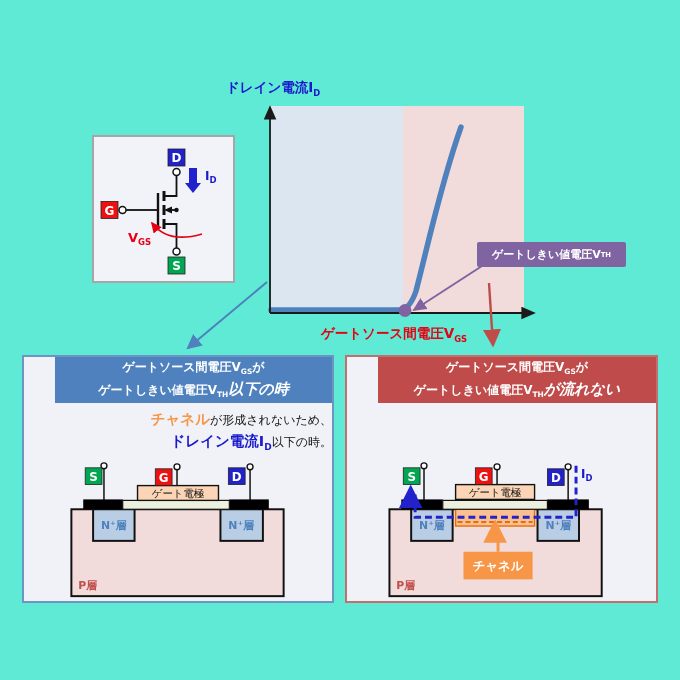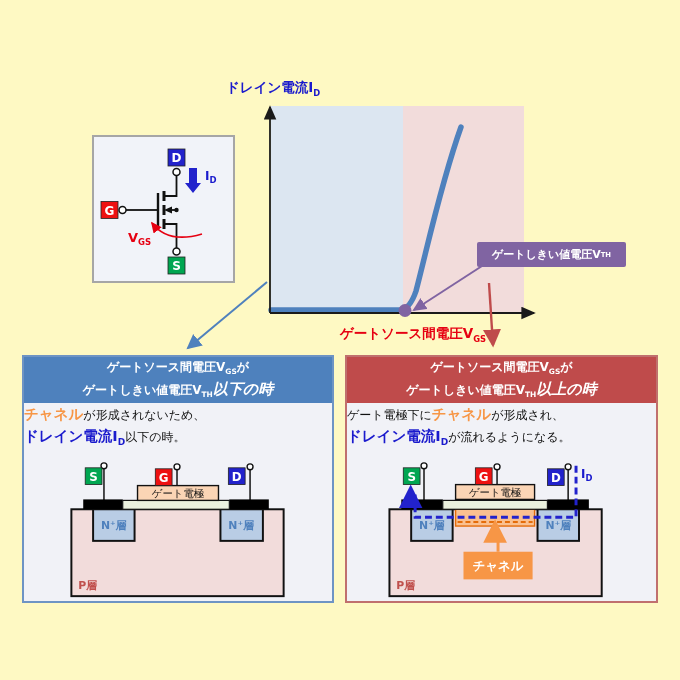--- a/index.html
+++ b/index.html
@@ -1,46 +1,46 @@
 <!DOCTYPE html>
 <html><head>
 <meta charset="utf-8">
 <style>
   * { margin:0; padding:0; box-sizing:border-box; }
   html,body { width:680px; height:680px; }
   body { background:#EDF0F8; font-family:"DejaVu Sans","Liberation Sans",sans-serif; }
-  #screen { position:relative; width:680px; height:680px; background:#fef9c3; overflow:hidden; }
+  #screen { position:relative; width:680px; height:680px; background:#5eead4; overflow:hidden; }
   .abs { position:absolute; }
   sub { font-size:0.62em; font-weight:bold; }
 
   
   .symbol-box { left:92px; top:135px; width:143px; height:148px;
                 background:#F1F3F9; border:2px solid #A6A6A6; }
 
   
   .y-label { left:226px; top:79px; color:#1A1ACD; font-size:13.5px; font-weight:bold; white-space:nowrap; }
-  .x-label { left:335px; top:325px; width:156px; text-align:center; color:#E60012; font-size:13.5px; font-weight:bold; white-space:nowrap; }
+  .x-label { left:316px; top:325px; width:156px; text-align:center; color:#E60012; font-size:13.5px; font-weight:bold; white-space:nowrap; }
 
   
   .callout { left:477px; top:242px; width:149px; height:25px; background:#8064A2;
              border-radius:2px; color:#fff; font-size:11px; font-weight:bold;
              display:flex; align-items:center; justify-content:center; z-index:6; white-space:nowrap; }
 
   
-  .panel { position:absolute; top:355px; height:248px; background:#F1F2F7; z-index:2; }
+  .panel { position:absolute; top:355px; height:248px; background:#F1F2F7; z-index:2;padding-left:31px; }
   .panel-left  { left:22px;  width:312px; border:2px solid #6E94C4; }
   .panel-right { left:345px; width:313px; border:2px solid #C0706E; }
   .panel-header { height:46px; display:flex; flex-direction:column; justify-content:center;
                   align-items:center; color:#fff; font-weight:bold; font-size:12px; line-height:1.55;
                   text-align:center; white-space:nowrap; }
   .panel-left  .panel-header { background:#4E81BD; }
   .panel-right .panel-header { background:#BF4B4B; }
   .panel-header .big { font-size:15px;font-style:italic; }
 
-  .note { text-align:left; font-size:12px; color:#111; line-height:1.55; white-space:nowrap; }
+  .note { text-align:right; margin-top:5px; font-size:12px; color:#111; line-height:1.55; white-space:nowrap; }
   .orange-big { color:#F79646; font-weight:bold; font-size:14.5px; }
   .blue-big   { color:#1A1ACD; font-weight:bold; font-size:14.5px; }
 
   .xsec { position:absolute; left:0; top:100px; width:100%; height:147px; }
 
   svg text { font-family:"DejaVu Sans","Liberation Sans",sans-serif; }
   .term-txt { fill:#fff; font-size:12px; font-weight:bold; text-anchor:middle; }
   .nplus-txt { fill:#4F81BD; font-size:11px; font-weight:bold; text-anchor:middle; }
   .p-txt { fill:#C0504D; font-size:11px; font-weight:bold; }
   .gate-el-txt { fill:#111; font-size:10.5px; text-anchor:middle; }
@@ -173,25 +173,21 @@
       <rect x="207" y="10" width="17" height="17" fill="#2222CC" stroke="#222" stroke-width="0.8"></rect>
       <text class="term-txt" x="70.5" y="23">S</text>
       <text class="term-txt" x="141.5" y="24">G</text>
       <text class="term-txt" x="215.5" y="23">D</text>
     </svg>
   </div>
 
   <div class="panel panel-right">
     <div class="panel-header">
       <div><span>ゲートソース間電圧V</span><sub>GS</sub><span>が</span></div>
-      <div><span>ゲートしきい値電圧V</span><sub>TH</sub><span class="big">以上の時</span></div>
-    </div>
-    <div class="note">
-      <div><span>ゲート電極下に</span><span class="orange-big">チャネル</span><span>が形成され、</span></div>
-      <div><span class="blue-big"><span>ドレイン電流I</span><sub>D</sub></span><span>が流れるようになる。</span></div>
+      <div><span>ゲートしきい値電圧V</span><sub>TH</sub><span class="big">が流れない</span></div>
     </div>
     <svg class="xsec" viewBox="0 0 313 147">
       <defs>
         <marker id="mkBlue" markerWidth="10" markerHeight="10" refX="5" refY="5.5" orient="auto">
           <path d="M0,8 L4,0 L8,8 Z" fill="#2222CC" transform="rotate(90 4 4)"></path>
         </marker>
         <marker id="mkOr" markerWidth="10" markerHeight="10" refX="4" refY="5" orient="auto">
           <path d="M0,0 L8,4 L0,8 Z" fill="#F79646"></path>
         </marker>
       </defs>

